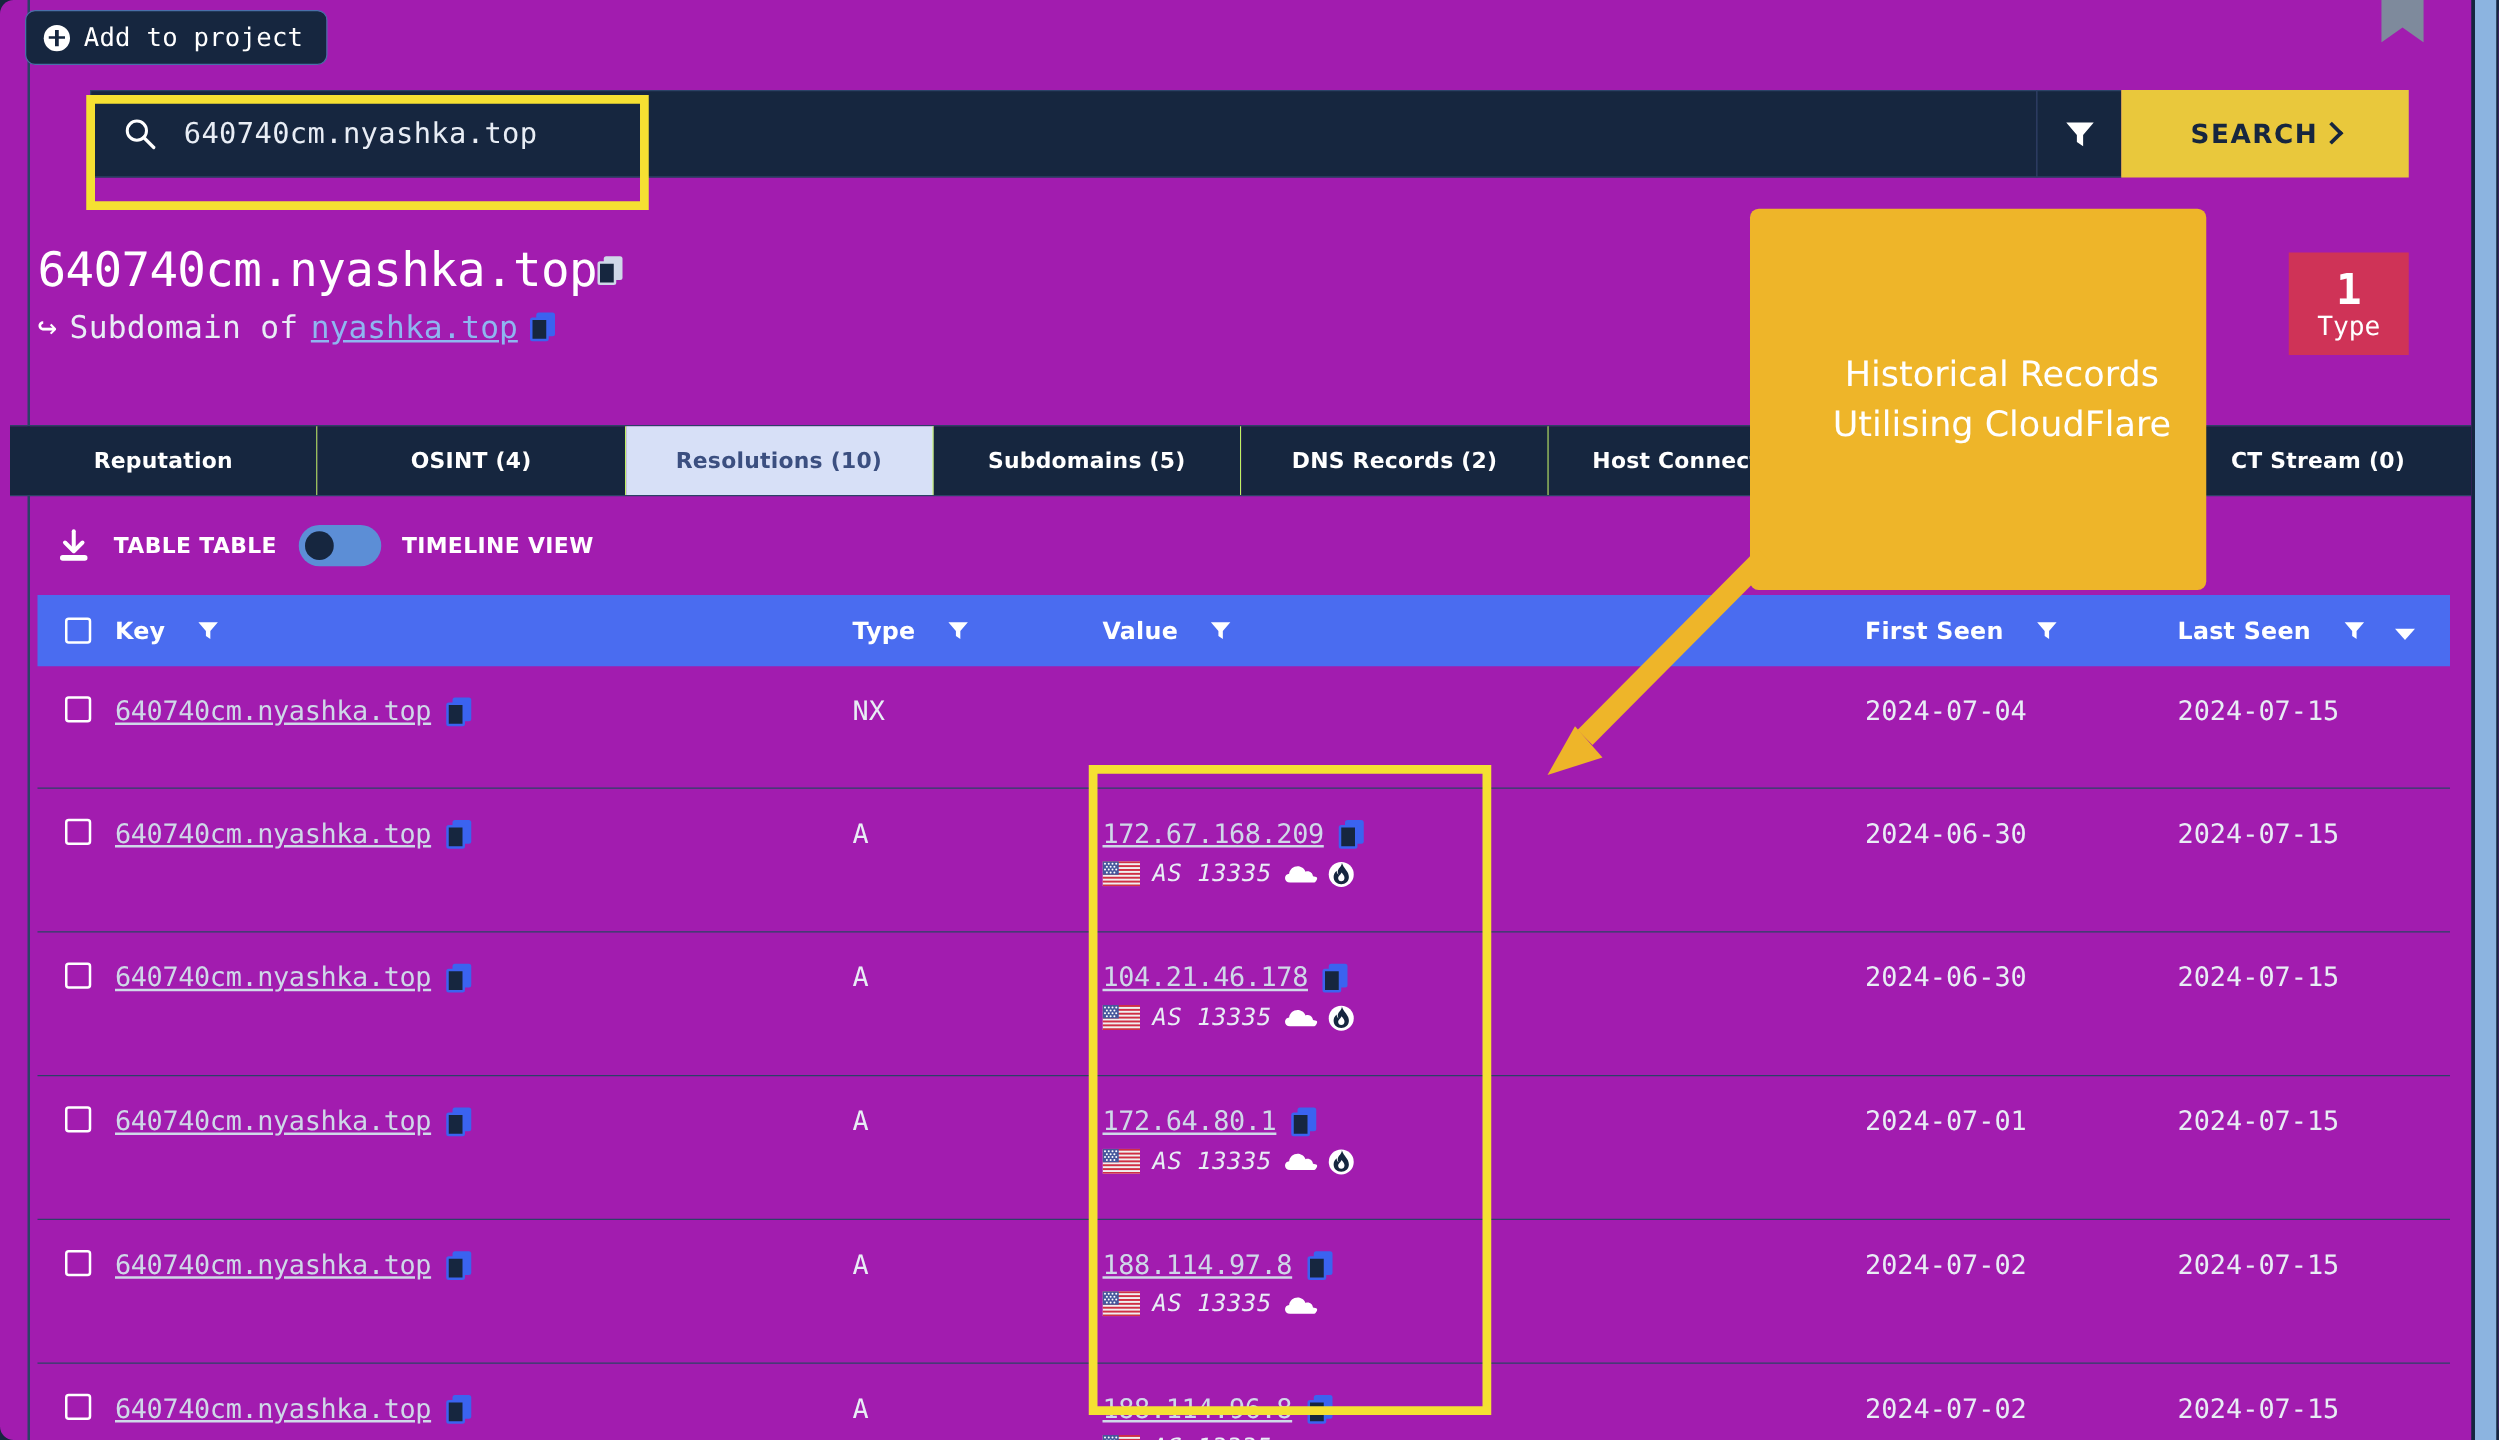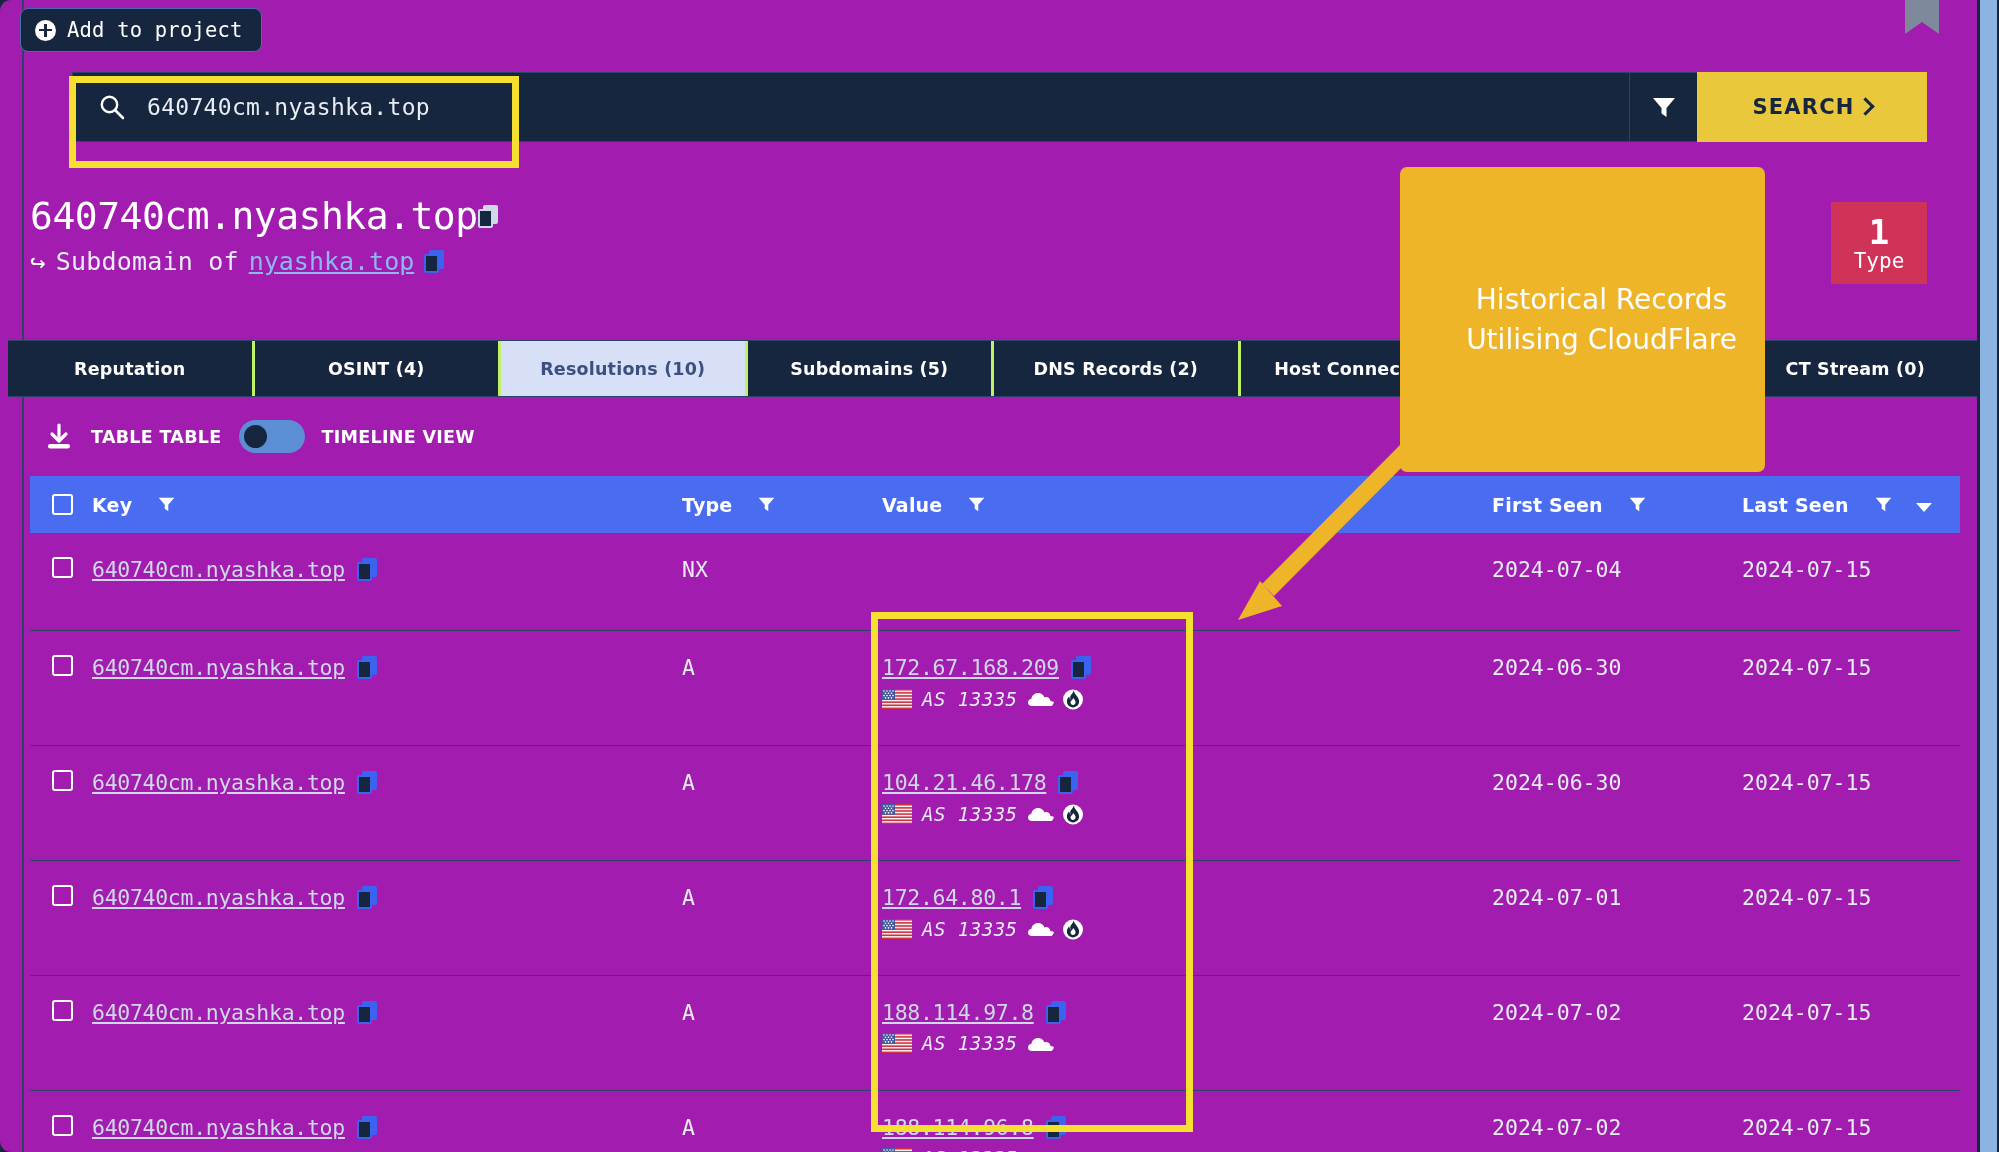--- a/index.html
+++ b/index.html
@@ -95,21 +95,21 @@
   .risk-lbl { font-size:21px; line-height:1; }
 
   
   .tabs { position:absolute; left:8px; top:340px; width:1969px; height:57px;
           display:flex; border-top:1px solid #2c4266; border-bottom:1px solid #2c4266; }
   .tab {
     flex:1; display:flex; align-items:center; justify-content:center;
     color:#ffffff; background:#16263f;
     font-family:"DejaVu Sans", sans-serif; font-weight:bold;
     font-size:17.5px; letter-spacing:.2px;
-    border-right:3px solid #bef264;
+    border-right:1px solid #bef264;
     white-space:nowrap; overflow:hidden;
   }
   .tab:last-child { border-right:none; }
   .tab.active { background:#d7e0f7; color:#3b4f80; }
 
   
   .viewrow { position:absolute; left:44px; top:420px; display:flex; align-items:center; gap:17px; }
   .dl-icon { width:30px; height:30px; }
   .vlabel { color:#ffffff; font-family:"DejaVu Sans", sans-serif; font-weight:bold;
             font-size:17.5px; letter-spacing:.3px; }

